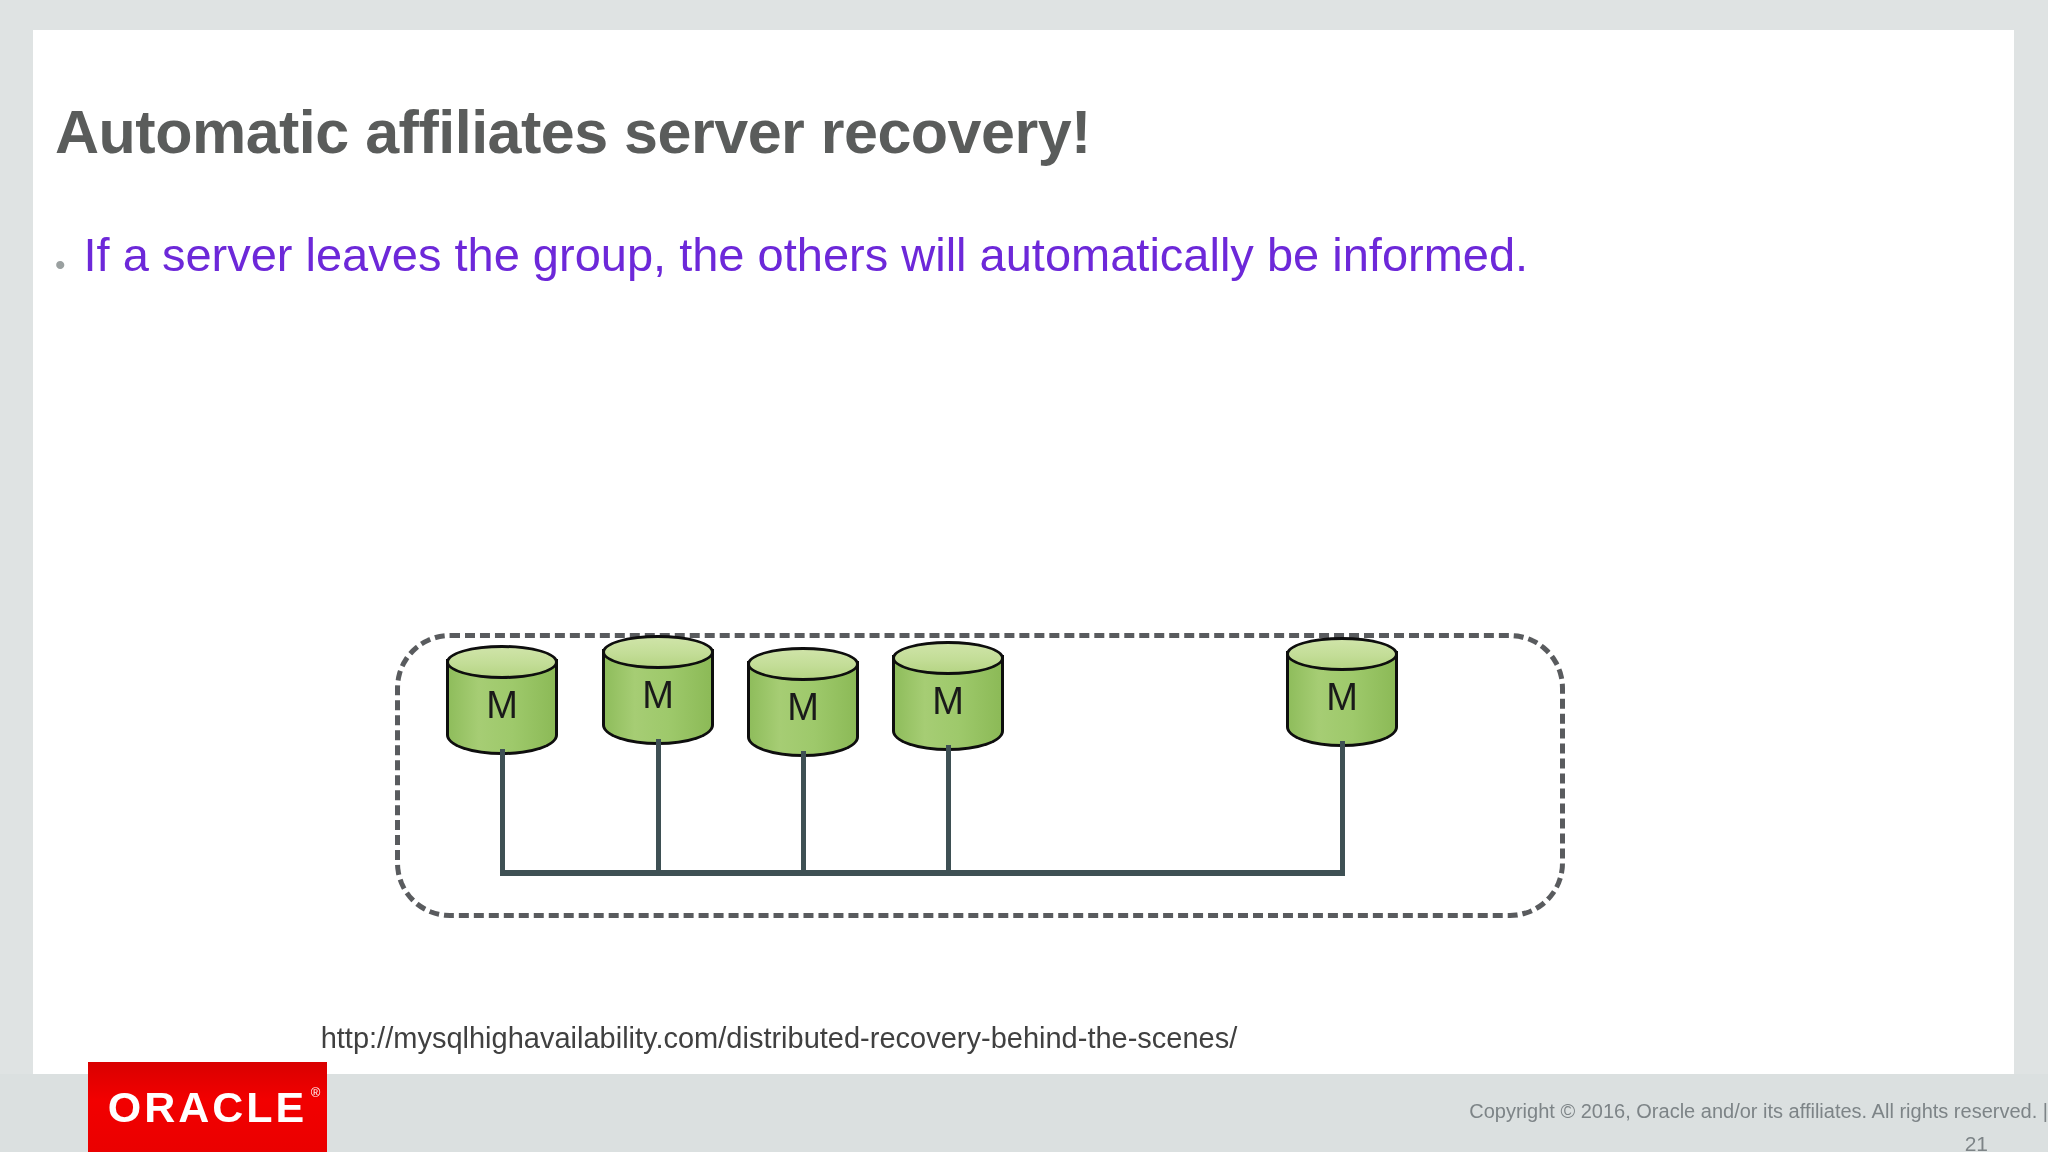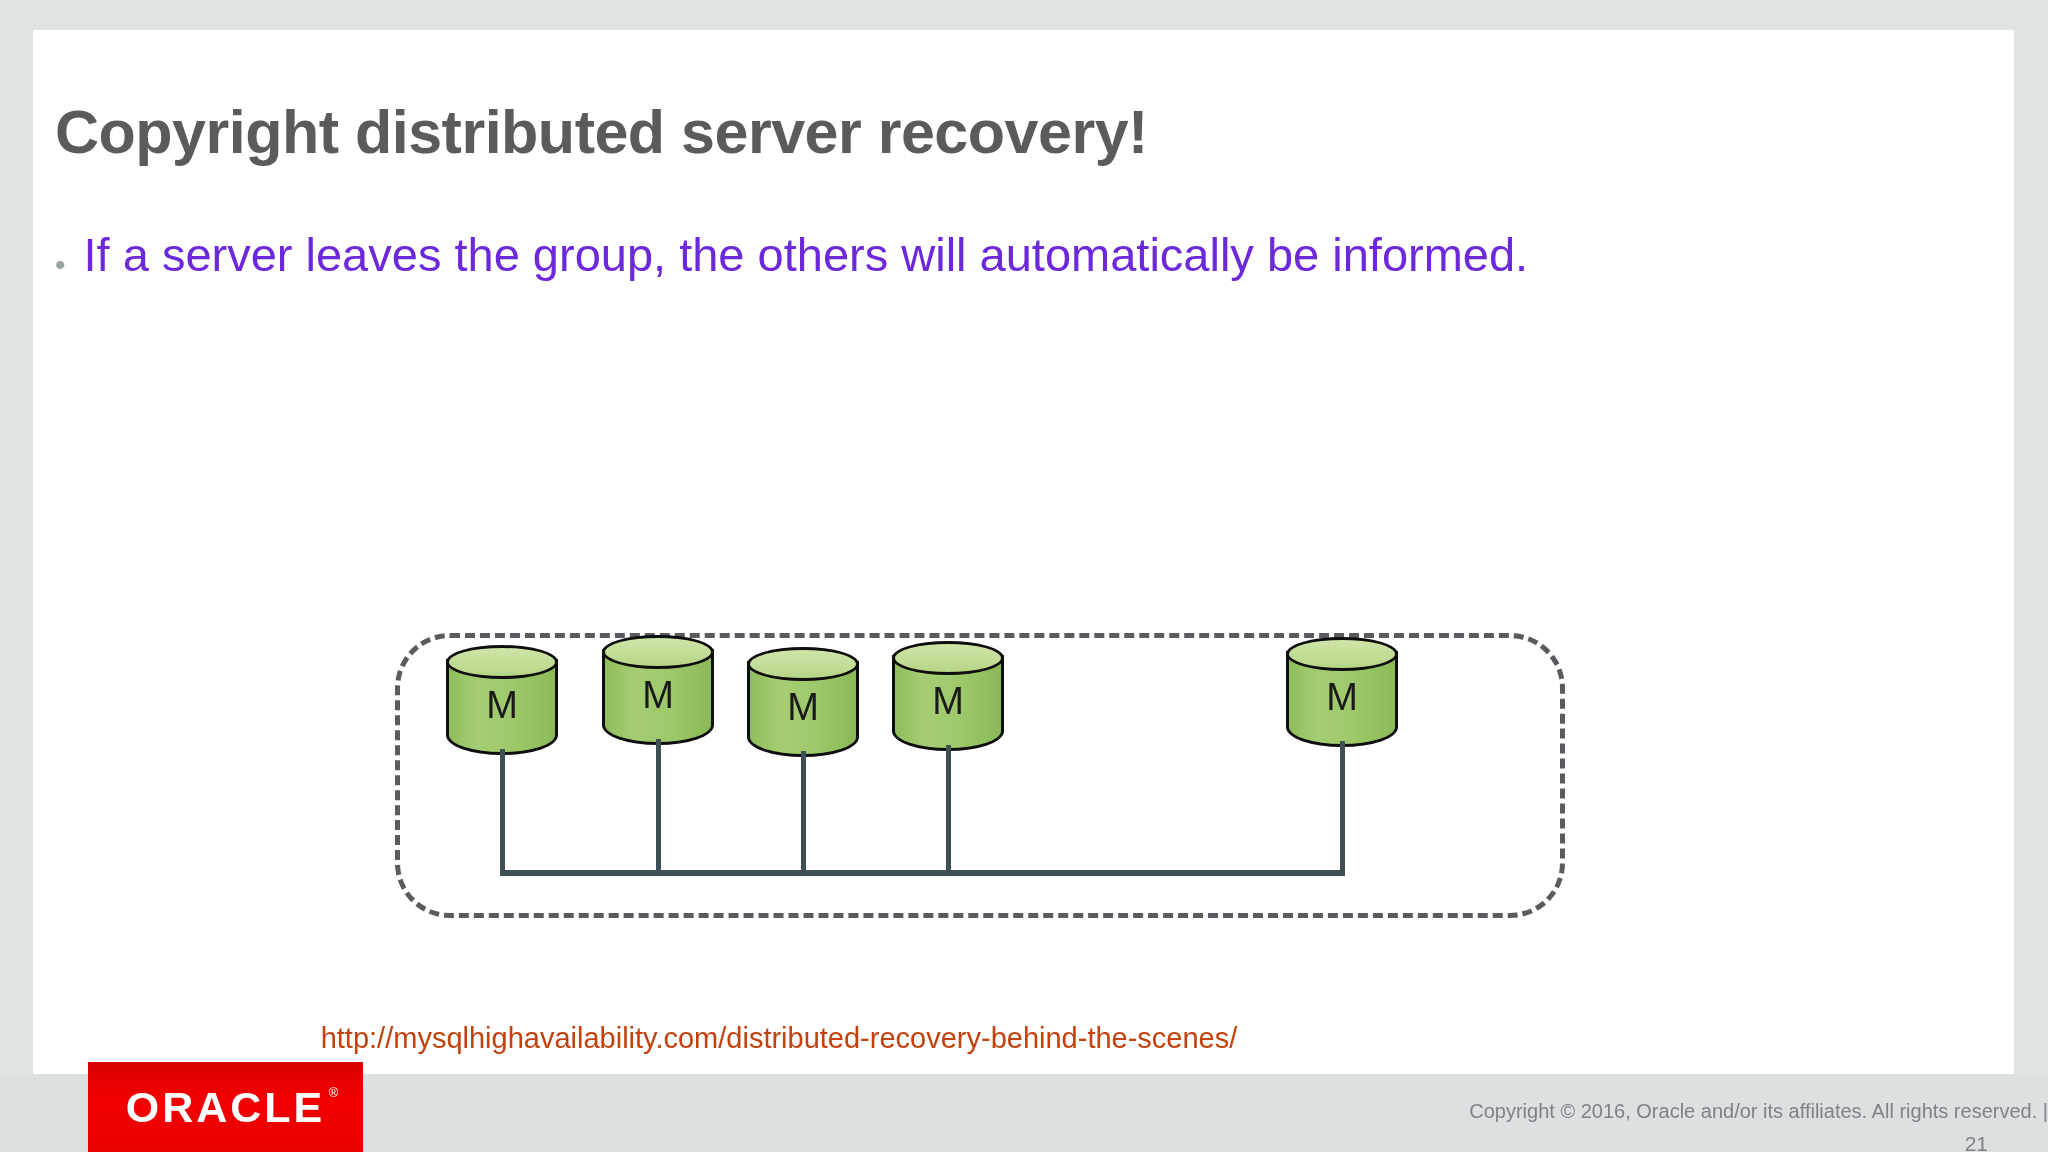--- a/index.html
+++ b/index.html
@@ -152,39 +152,39 @@
   }
 
   
   #source-url {
     position: absolute;
     left: 0;
     top: 1022px;
     width: 2048px;
     text-align: center;
     font-size: 29px;
-    color: #c2410c;
+    color: #404040;
     padding-right: 490px;
     box-sizing: border-box;
   }
 
   
   #footer-band {
     position: absolute;
     left: 0;
     top: 1074px;
     width: 2048px;
     height: 78px;
     background: #dbe0e0;
   }
   #oracle-logo-box {
     position: absolute;
     left: 88px;
     top: 1062px;
-    width: 275px;
+    width: 239px;
     height: 90px;
     background: linear-gradient(to bottom, #d90000 0%, #f20000 42%, #ea0000 100%);
     display: flex;
     align-items: center;
     justify-content: center;
   }
   #oracle-wordmark {
     position: relative;
     color: #ffffff;
     font-size: 43px;
@@ -218,21 +218,21 @@
     margin-top: 32px;
   }
 </style>
 </head>
 <body>
 
 <div id="slide-root">
 
   <div id="slide-canvas"></div>
 
-  <div id="slide-title">Copyright distributed server recovery!</div>
+  <div id="slide-title">Automatic affiliates server recovery!</div>
 
   <div id="bullet-row">
     <span id="bullet-marker">•</span>
     <span id="bullet-text">If a server leaves the group, the others will automatically be informed.</span>
   </div>
 
   <div id="diagram">
     <div id="group-boundary"></div>
     <div id="bus-line" style="left: 112px; top: 245px; width: 840px; background: rgb(62, 80, 84);"></div>
     <div id="nodes-layer">

